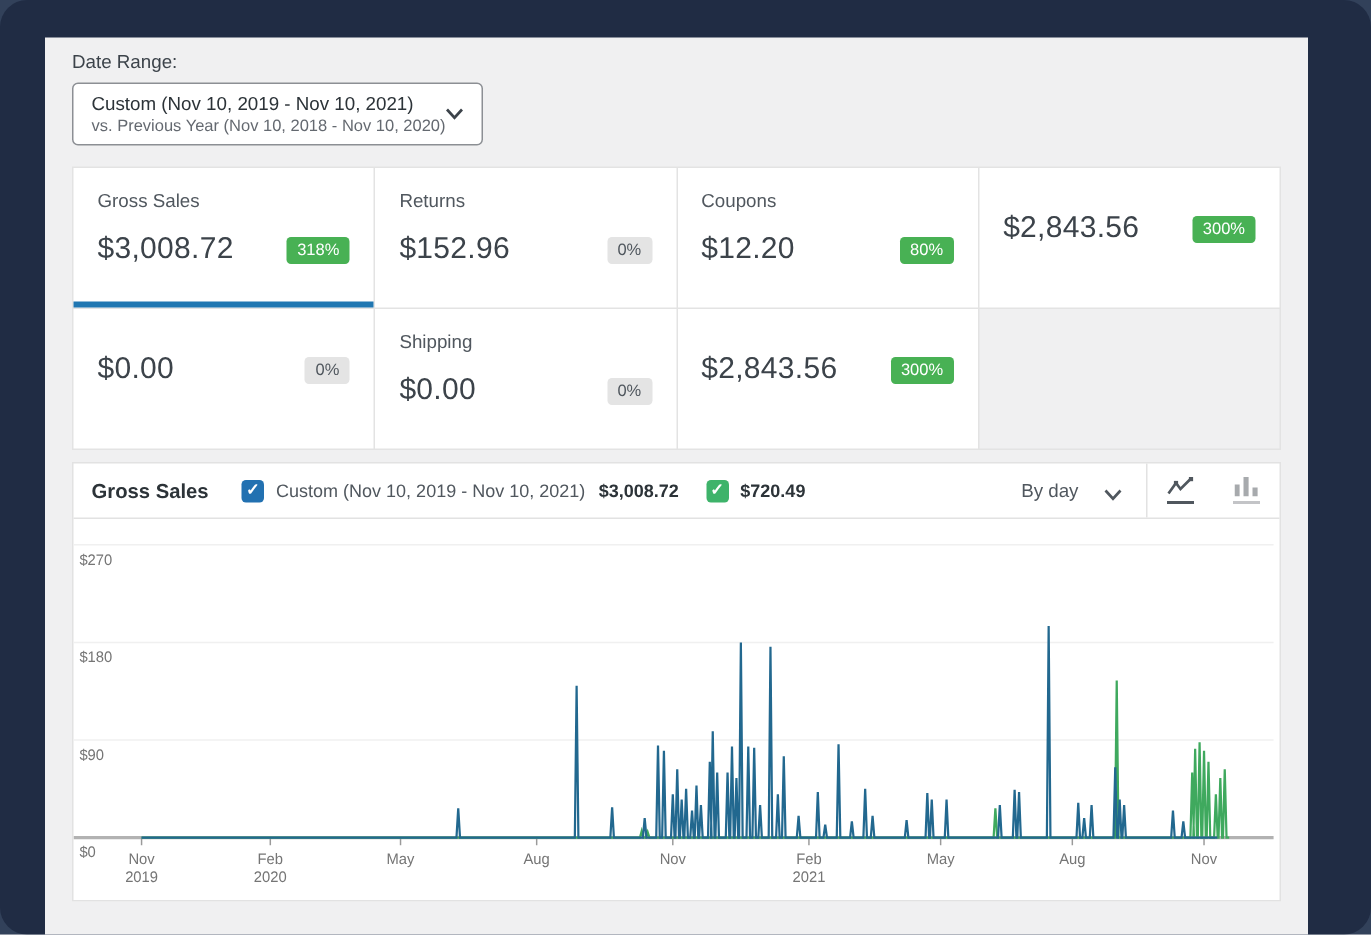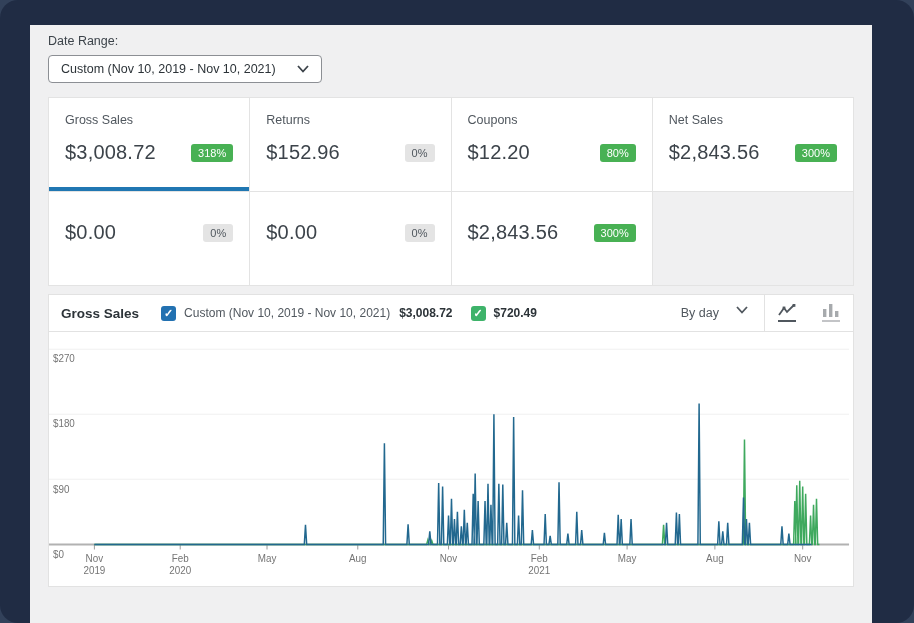--- a/index.html
+++ b/index.html
@@ -73,21 +73,21 @@
   .legend-item { display:flex; align-items:center; margin-right:18px; cursor:pointer; }
   .cbox {
     width:15px; height:15px; border-radius:3px; margin-right:8px;
     color:#fff; font-size:11px; line-height:15px; text-align:center; font-weight:bold;
   }
   .cbox.blue { background:#2271b1; }
   .cbox.green { background:#3eb36a; }
   .legend-name { font-size:12px; color:#50575e; margin-right:9px; white-space:nowrap; }
   .legend-total { font-size:12px; font-weight:bold; color:#2c3338; white-space:nowrap; }
   .header-spacer { flex:1; }
-  .interval-select { display:flex; align-items:flex-start; cursor:pointer; margin-right:16px; }
+  .interval-select { display:flex; align-items:flex-end; cursor:pointer; margin-right:16px; }
   .interval-label { font-size:12.5px; color:#50575e; margin-right:9px; }
   .vdivider { width:1px; height:36px; background:#e2e2e2; }
   .icon-btn {
     width:44px; height:36px; display:flex; flex-direction:column;
     align-items:center; justify-content:center; cursor:pointer;
   }
   .icon-underline { width:18px; height:2px; margin-top:3px; }
   .icon-underline.dark { background:#50575e; }
   .icon-underline.light { background:#c3c4c7; }
   
@@ -99,20 +99,21 @@
 <body>
 
 <div class="window">
   <div class="page">
 
     <div class="toolbar">
       <div class="toolbar-label">Date Range:</div>
       <div class="range-select">
         <div class="lines">
           <div class="range-line1">Custom (Nov 10, 2019 - Nov 10, 2021)</div>
+          <div class="range-line2">vs. Previous Year (Nov 10, 2018 - Nov 10, 2020)</div>
         </div>
         <svg class="chev" viewBox="0 0 12 8">
           <polyline points="1,1 6,6.5 11,1" fill="none" stroke="#3c434a" stroke-width="1.8"></polyline>
         </svg>
       </div>
     </div>
 
     <div class="summary">
       <div class="card selected">
         <div class="card-label">Gross Sales</div>
@@ -129,33 +130,33 @@
         </div>
       </div>
       <div class="card">
         <div class="card-label">Coupons</div>
         <div class="card-row">
           <span class="card-value">$12.20</span>
           <span class="badge up">80%</span>
         </div>
       </div>
       <div class="card">
-        <div class="card-label">Net Sales</div>
         <div class="card-row">
           <span class="card-value">$2,843.56</span>
           <span class="badge up">300%</span>
         </div>
       </div>
       <div class="card">
         <div class="card-row">
           <span class="card-value">$0.00</span>
           <span class="badge neutral">0%</span>
         </div>
       </div>
       <div class="card">
+        <div class="card-label">Shipping</div>
         <div class="card-row">
           <span class="card-value">$0.00</span>
           <span class="badge neutral">0%</span>
         </div>
       </div>
       <div class="card">
         <div class="card-row">
           <span class="card-value">$2,843.56</span>
           <span class="badge up">300%</span>
         </div>

